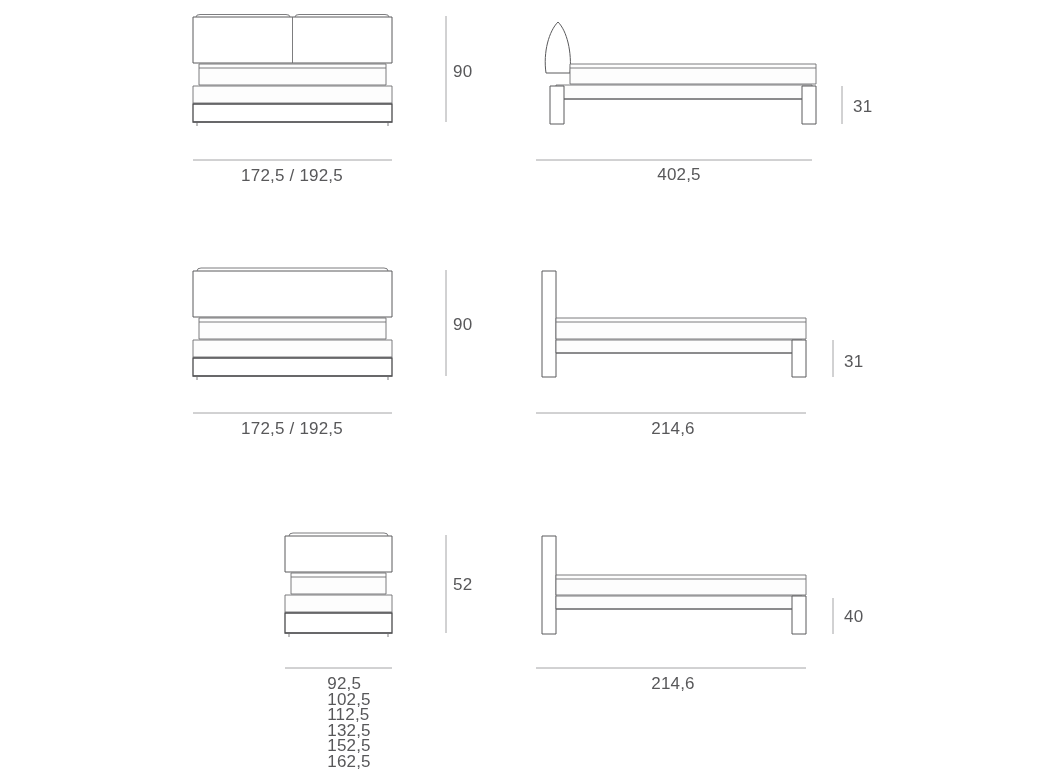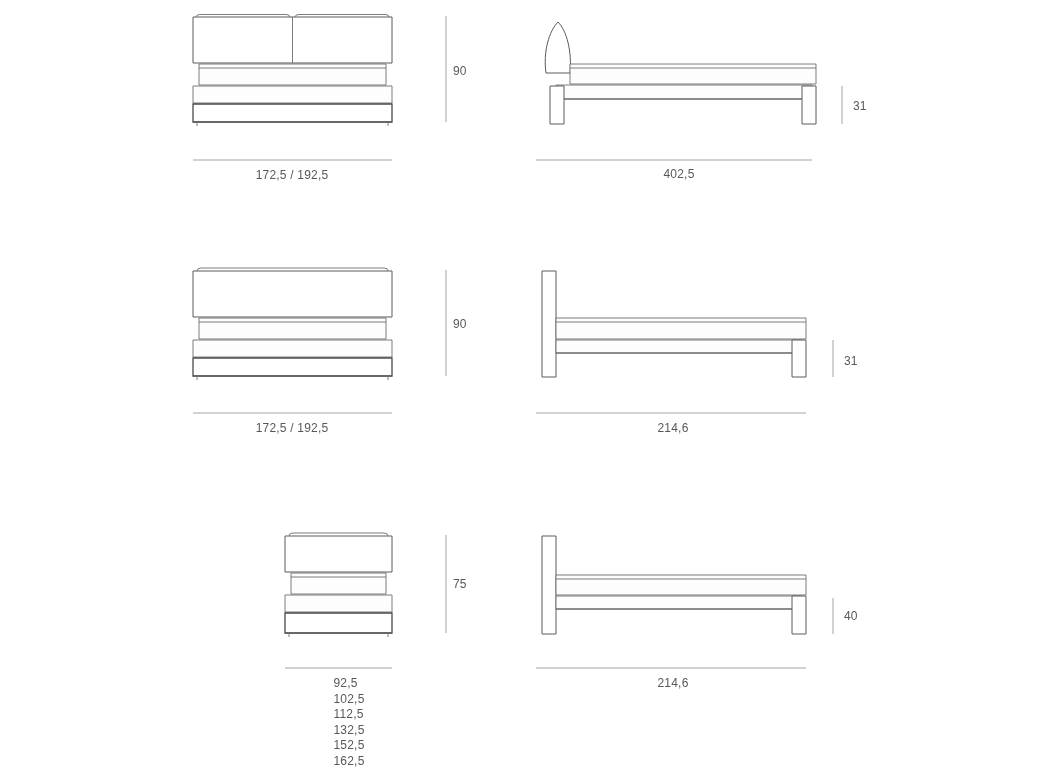--- a/index.html
+++ b/index.html
@@ -13,21 +13,21 @@
   }
   #sheet {
     position: relative;
     width: 1044px;
     height: 783px;
     background: #ffffff;
     overflow: hidden;
   }
   .dim-label {
     position: absolute;
-    font-size: 12px;
+    font-size: 17px;
     color: #58585a;
     letter-spacing: 0.2px;
     white-space: pre;
     line-height: 15.5px;
   }
   .dim-label.center {
     text-align: left;
     transform: translateX(-50%);
   }
   svg.draw {
@@ -198,19 +198,19 @@
 
   <div class="dim-label" style="left:844px; top:354px;">31</div>
 
   <div class="dim-label center" style="left:337px; top:676px;margin-left:12px;">92,5
 102,5
 112,5
 132,5
 152,5
 162,5</div>
 
-  <div class="dim-label" style="left:453px; top:577px;">75</div>
+  <div class="dim-label" style="left:453px; top:577px;">52</div>
 
   <div class="dim-label center" style="left:673px; top:676px;">214,6</div>
 
   <div class="dim-label" style="left:844px; top:609px;">40</div>
 
 </div>
 
 </body></html>

